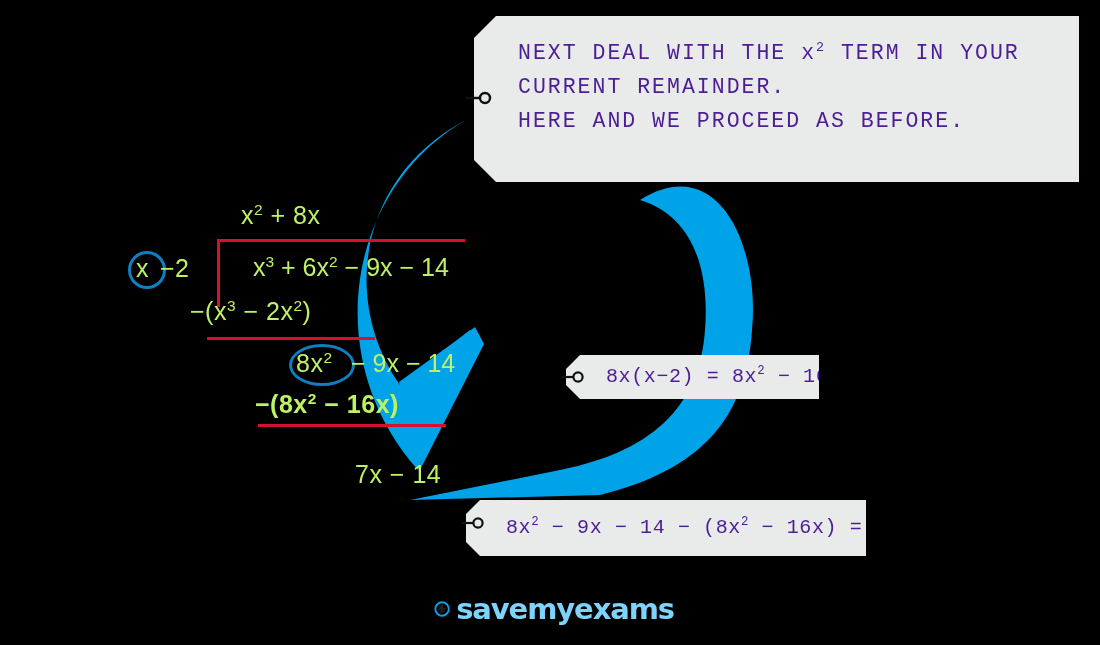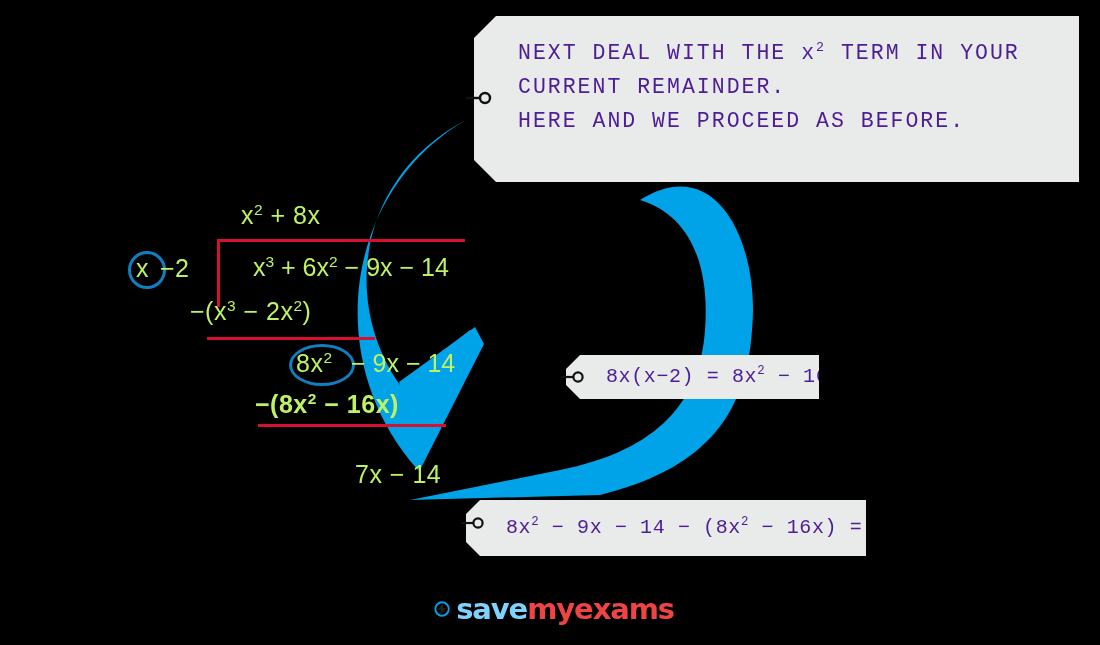--- a/index.html
+++ b/index.html
@@ -117,21 +117,21 @@
     align-items: center;
   }
   #logo-word {
     font-family: "DejaVu Sans", sans-serif;
     font-size: 29px;
     font-weight: bold;
     letter-spacing: -1.1px;
     margin-left: 6px;
   }
   .w-save { color: #7dd3fc; }
-  .w-my, .w-exams { color: #ef4444; }
+  .w-my, .w-exams { color: #7dd3fc; }
 </style>
 </head>
 <body>
 
 <div id="stage">
 
   <svg id="arrows" viewBox="0 0 1100 645">
 
     <path d="M 466,120
              C 360,175 340,300 400,385

